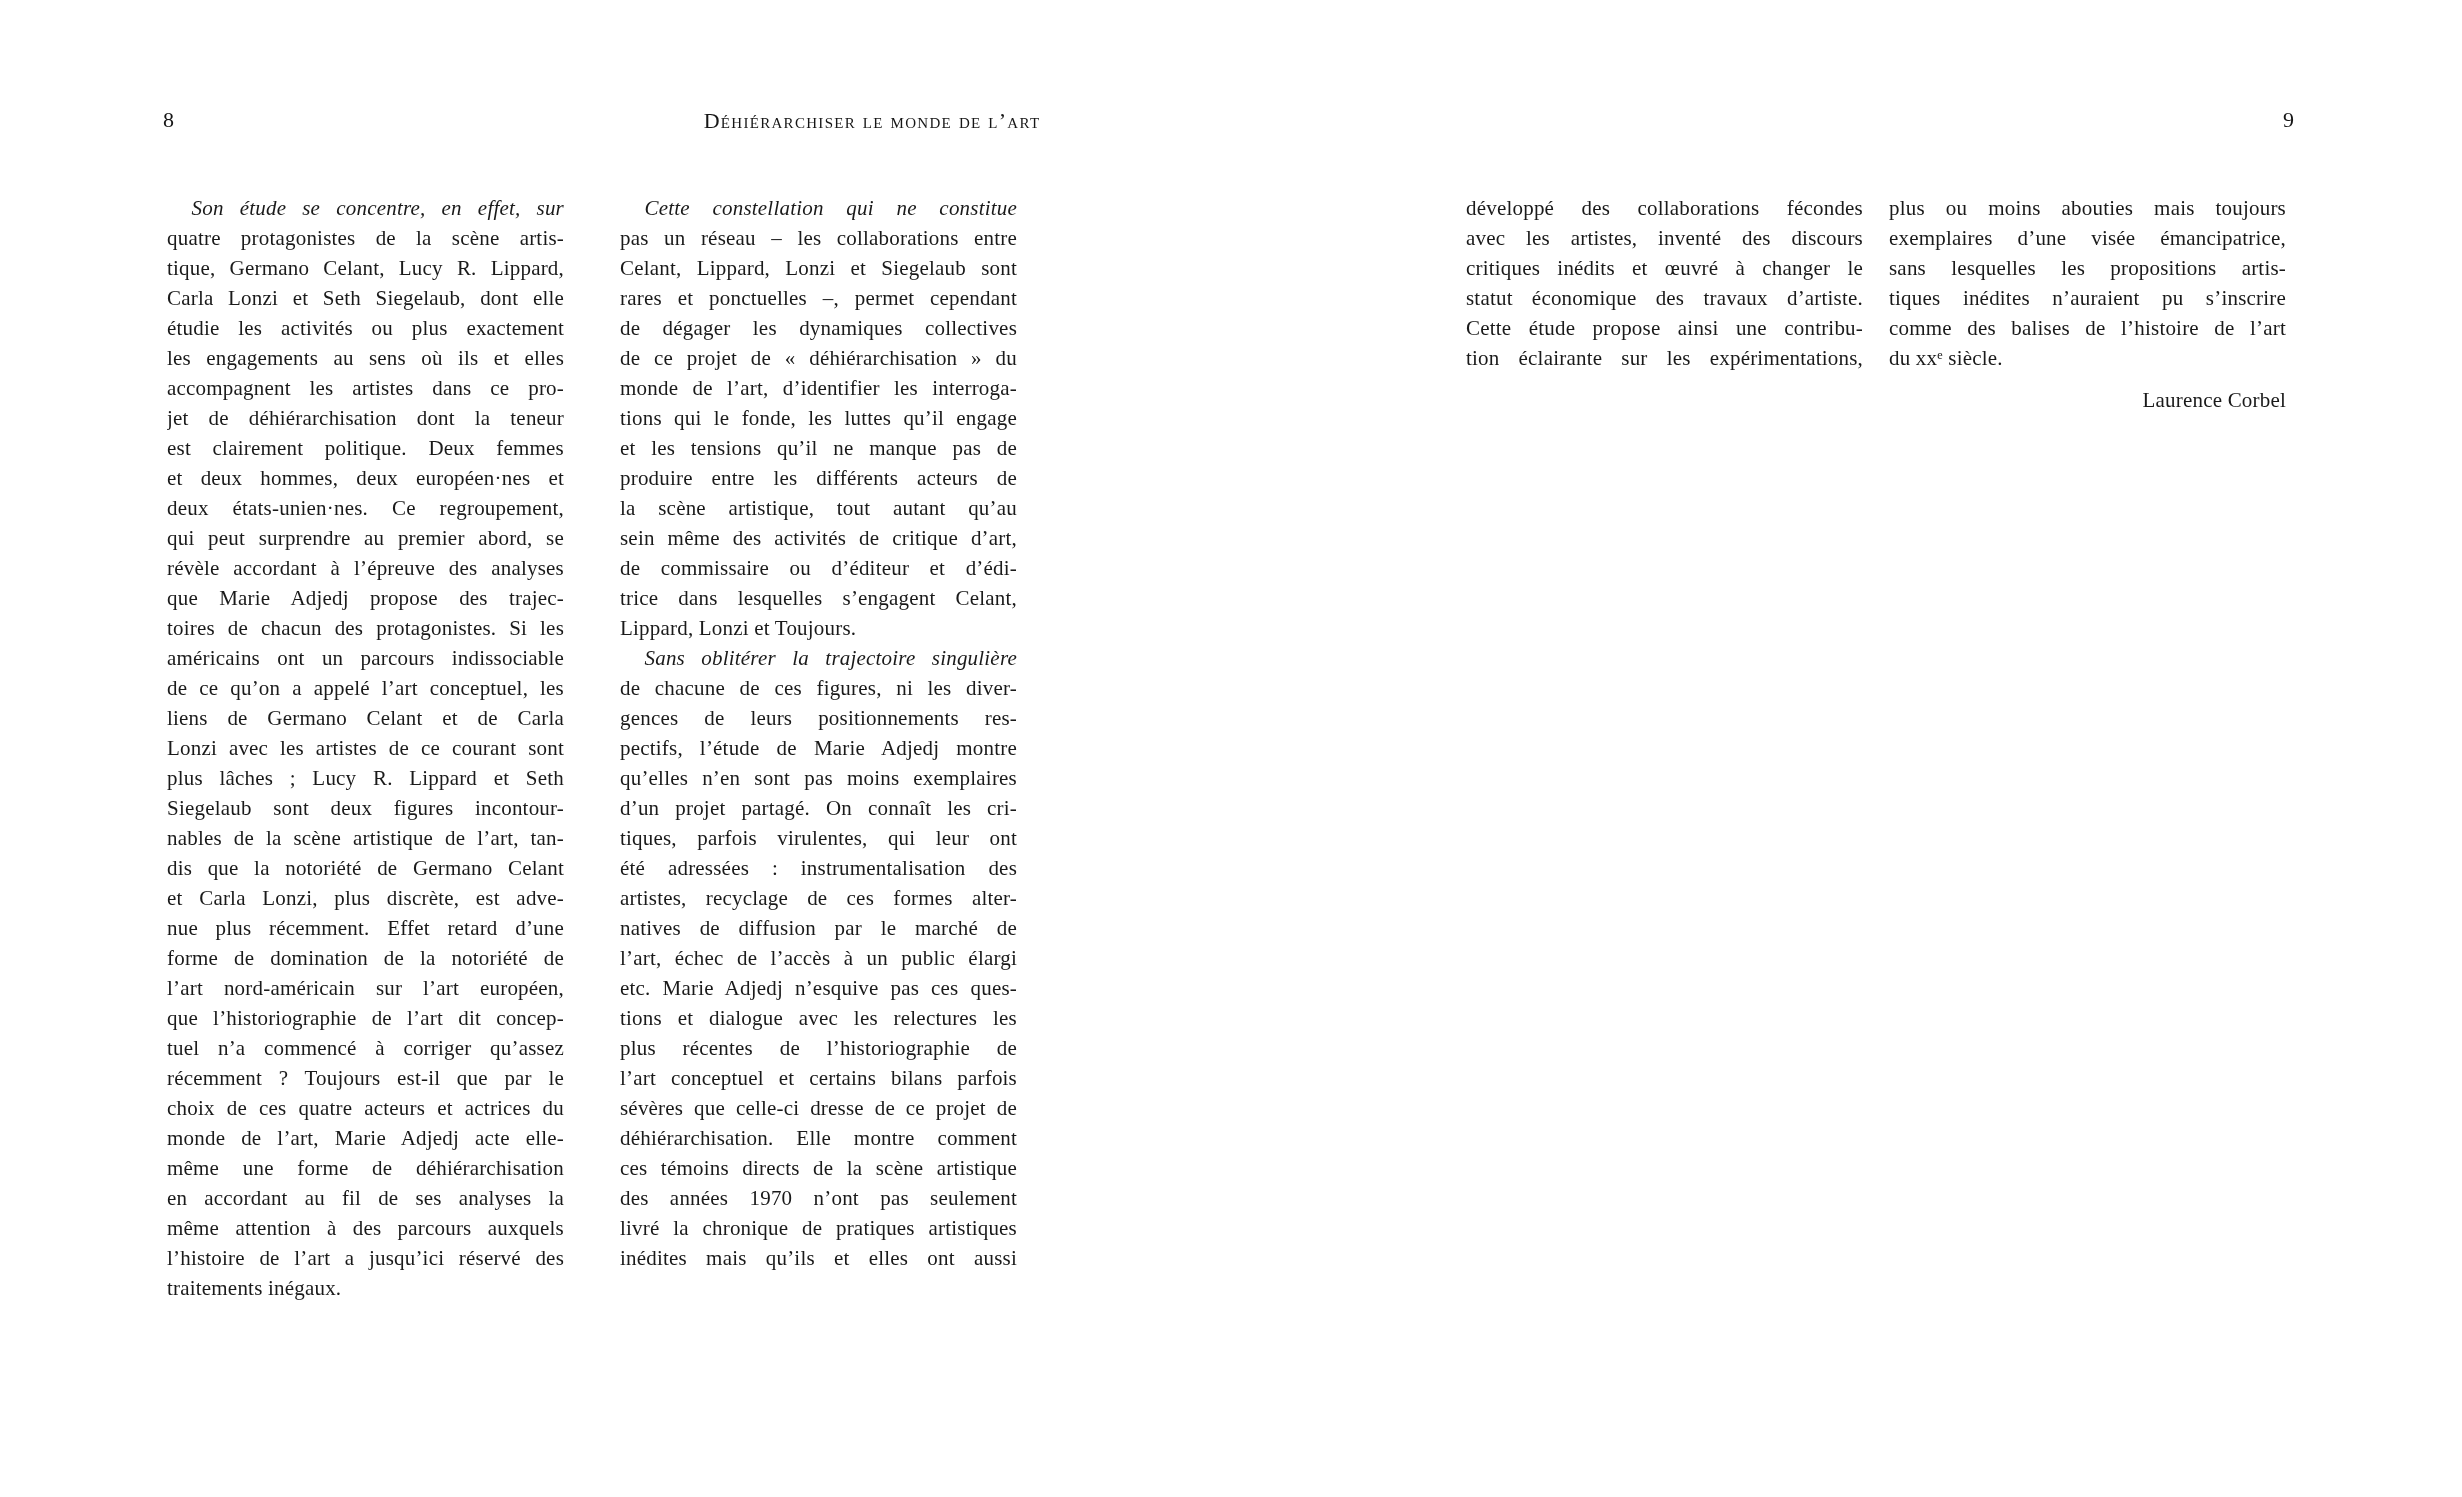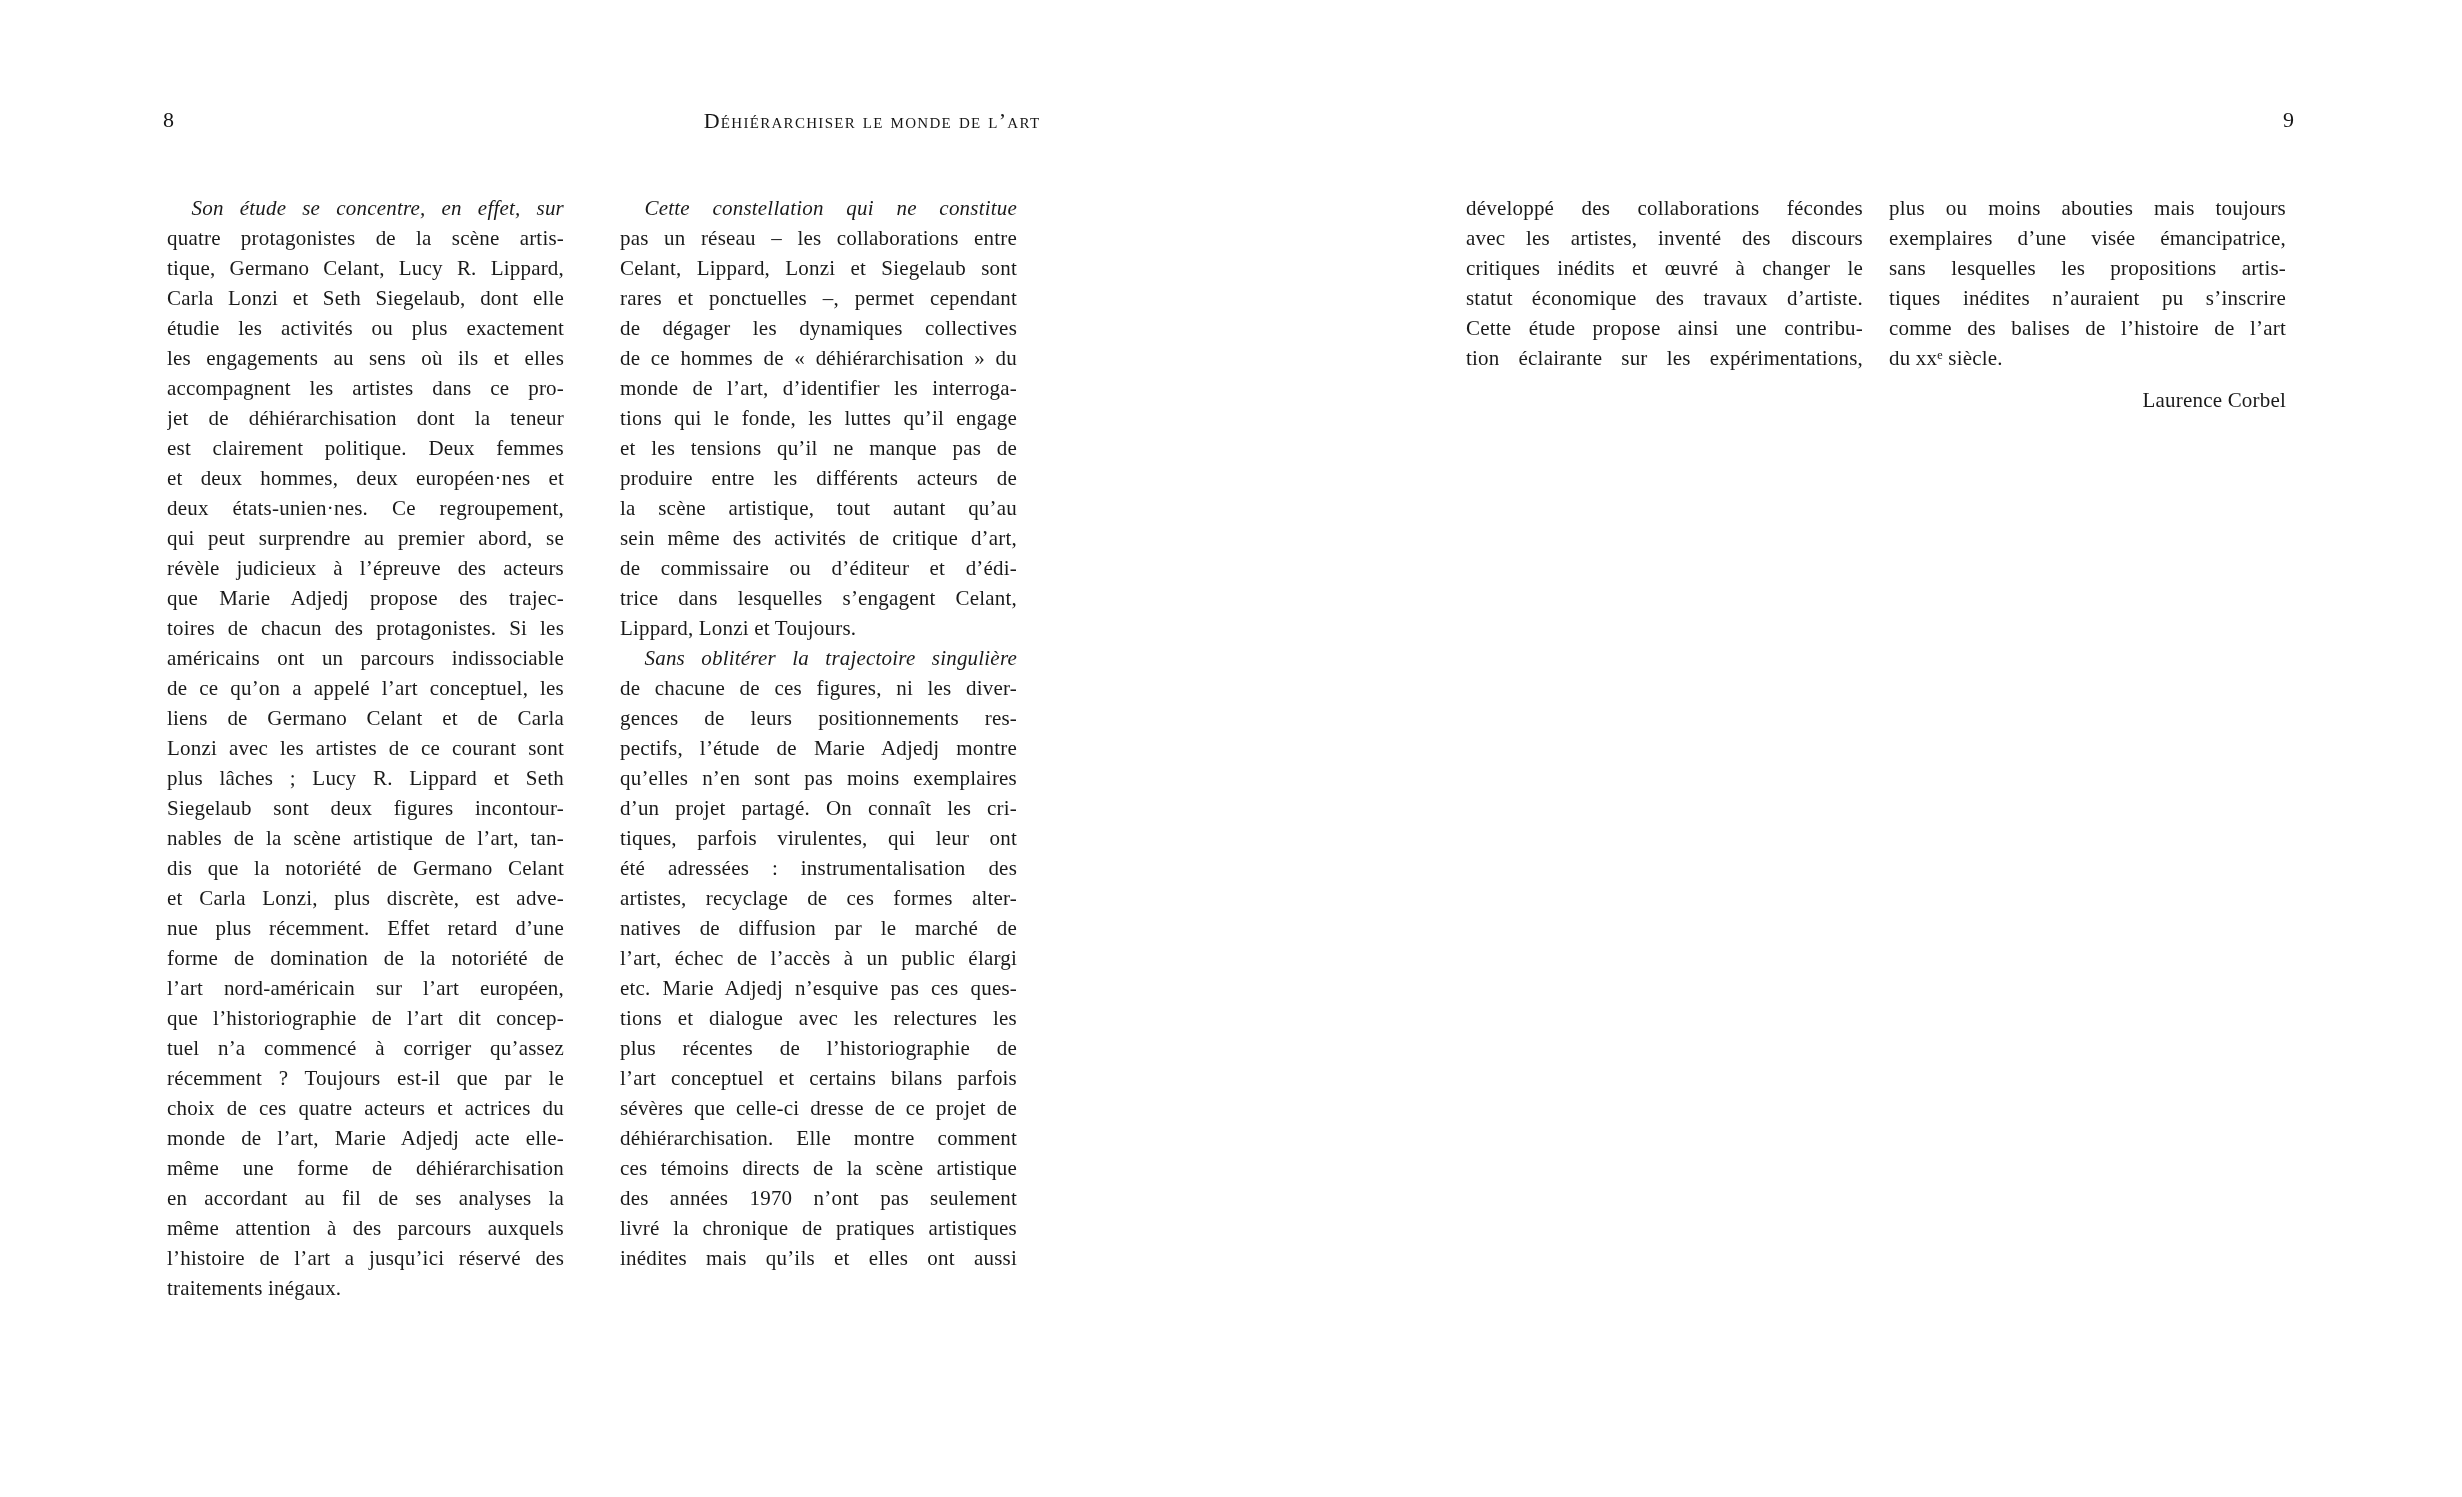--- a/index.html
+++ b/index.html
@@ -89,21 +89,21 @@
         <div class="line">tique, Germano Celant, Lucy R. Lippard,</div>
         <div class="line">Carla Lonzi et Seth Siegelaub, dont elle</div>
         <div class="line">étudie les activités ou plus exactement</div>
         <div class="line">les engagements au sens où ils et elles</div>
         <div class="line">accompagnent les artistes dans ce pro-</div>
         <div class="line">jet de déhiérarchisation dont la teneur</div>
         <div class="line">est clairement politique. Deux femmes</div>
         <div class="line">et deux hommes, deux européen·nes et</div>
         <div class="line">deux états-unien·nes. Ce regroupement,</div>
         <div class="line">qui peut surprendre au premier abord, se</div>
-        <div class="line">révèle judicieux à l’épreuve des acteurs</div>
+        <div class="line">révèle accordant à l’épreuve des analyses</div>
         <div class="line">que Marie Adjedj propose des trajec-</div>
         <div class="line">toires de chacun des protagonistes. Si les</div>
         <div class="line">américains ont un parcours indissociable</div>
         <div class="line">de ce qu’on a appelé l’art conceptuel, les</div>
         <div class="line">liens de Germano Celant et de Carla</div>
         <div class="line">Lonzi avec les artistes de ce courant sont</div>
         <div class="line">plus lâches ; Lucy R. Lippard et Seth</div>
         <div class="line">Siegelaub sont deux figures incontour-</div>
         <div class="line">nables de la scène artistique de l’art, tan-</div>
         <div class="line">dis que la notoriété de Germano Celant</div>
@@ -123,21 +123,21 @@
         <div class="line flush">traitements inégaux.</div>
       </div>
     </div>
   <div class="col" id="c01">
       <div class="para">
         <div class="line first">Cette constellation qui ne constitue</div>
         <div class="line">pas un réseau – les collaborations entre</div>
         <div class="line">Celant, Lippard, Lonzi et Siegelaub sont</div>
         <div class="line">rares et ponctuelles –, permet cependant</div>
         <div class="line">de dégager les dynamiques collectives</div>
-        <div class="line">de ce hommes de « déhiérarchisation » du</div>
+        <div class="line">de ce projet de « déhiérarchisation » du</div>
         <div class="line">monde de l’art, d’identifier les interroga-</div>
         <div class="line">tions qui le fonde, les luttes qu’il engage</div>
         <div class="line">et les tensions qu’il ne manque pas de</div>
         <div class="line">produire entre les différents acteurs de</div>
         <div class="line">la scène artistique, tout autant qu’au</div>
         <div class="line">sein même des activités de critique d’art,</div>
         <div class="line">de commissaire ou d’éditeur et d’édi-</div>
         <div class="line">trice dans lesquelles s’engagent Celant,</div>
         <div class="line flush">Lippard, Lonzi et Toujours.</div>
       </div>

